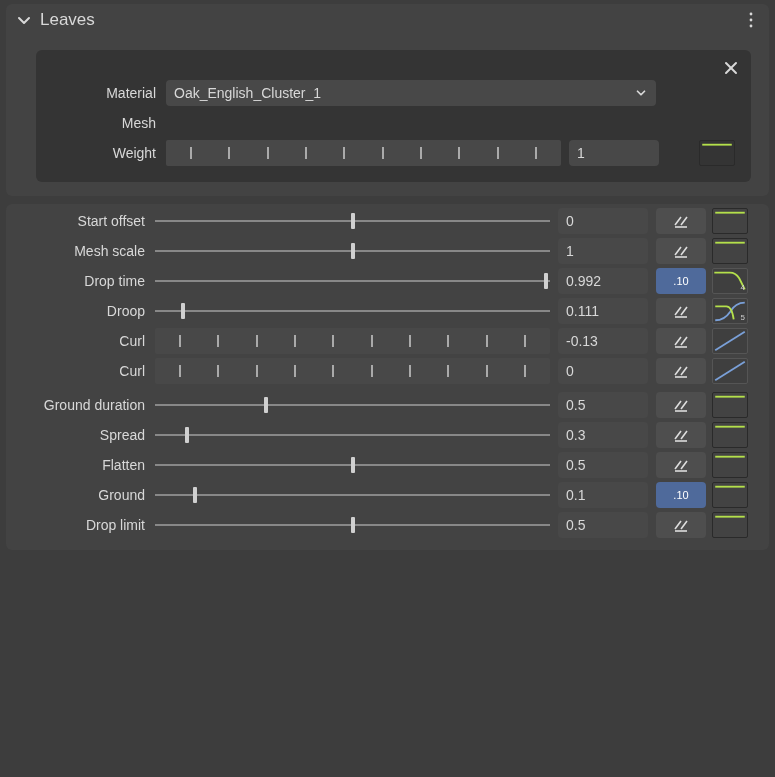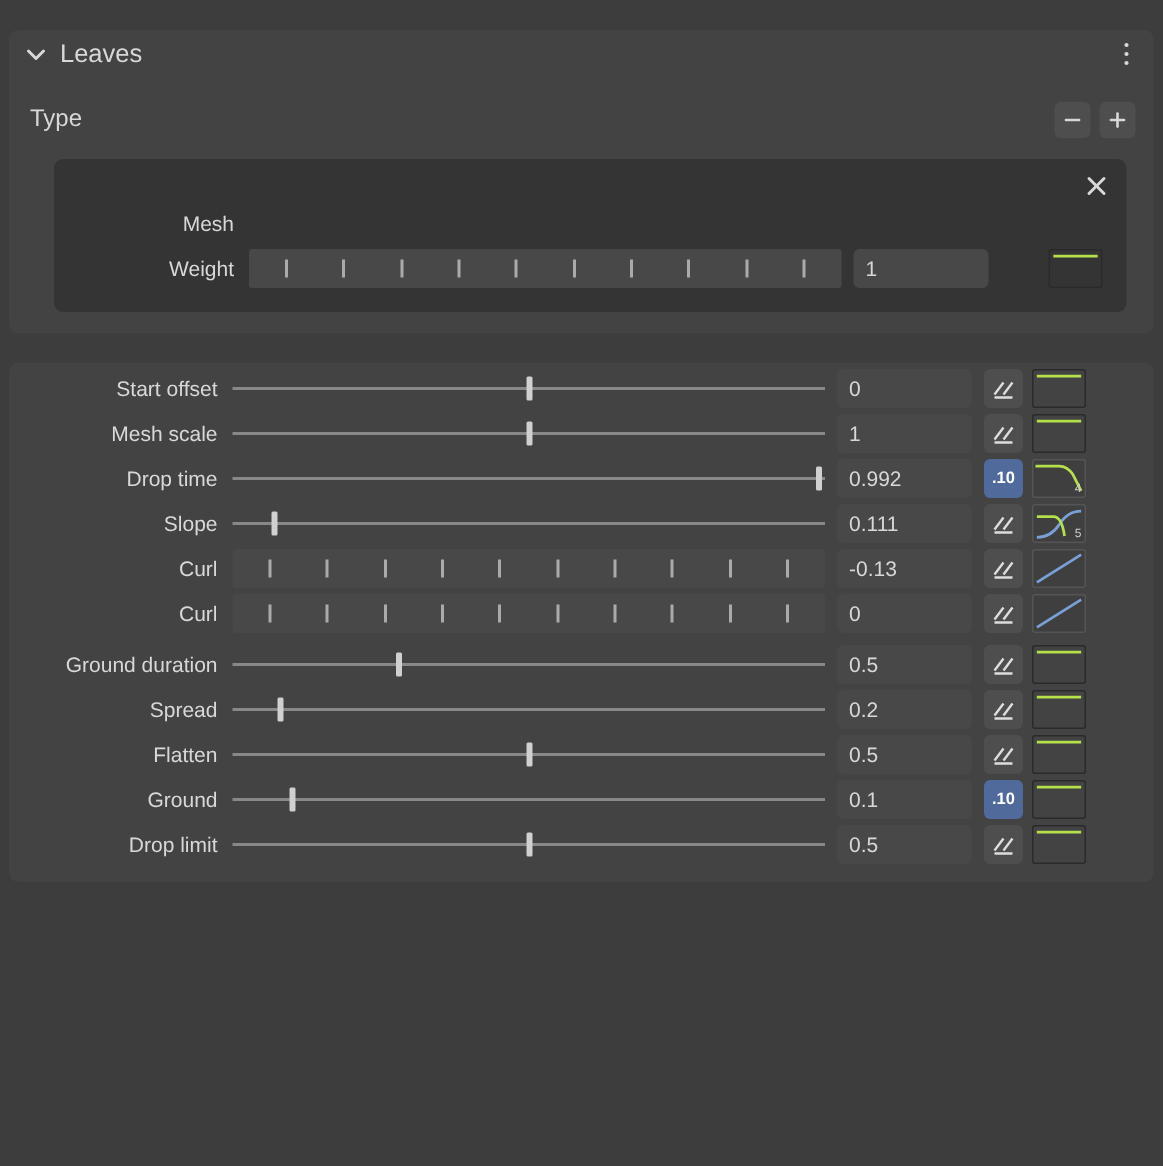--- a/index.html
+++ b/index.html
@@ -23,21 +23,21 @@
     background: var(--bg-main);
     font-family: "Segoe UI", Arial, sans-serif;
     font-size: 14px;
     color: var(--fg);
     overflow: hidden;
   }
 
   .panel {
     background: var(--bg-panel);
     border-radius: 6px;
-    margin: 20px 6px;
+    margin: 4px 6px;
     padding-bottom: 8px;
   }
   .panel + .panel { margin-top: 8px; }
 
   .panel-header {
     display: flex;
     align-items: center;
     padding: 6px 10px 14px 10px;
   }
   .panel-header .title {
@@ -162,29 +162,28 @@
     height:26px;
     background: var(--bg-field);
     border-radius:4px;
     padding: 0 8px;
     display:flex; align-items:center;
     margin-left: 8px;
     font-size:14px;
   }
 
   .action-btn {
-    width:26px; height:26px;
+    width:50px; height:26px;
     background: var(--bg-btn);
     border-radius:4px;
     margin-left:8px;
     display:flex; align-items:center; justify-content:center;
     cursor:pointer;
     color:#ddd;
     font-size:13px;
-    font-weight:bold;
   }
   .action-btn.accent { background: var(--bg-accent); color:#fff; }
   .action-btn svg { width:16px; height:16px; }
 
   .curve-box {
     width:36px; height:26px;
     margin-left:6px;
     border:1px solid #2a2a2a;
     border-radius:2px;
     position:relative;
@@ -223,45 +222,41 @@
     <span class="spacer"></span>
     <span class="more-dots">
       <svg viewBox="0 0 4 16">
           <circle cx="2" cy="2" r="1.4" fill="#d8d8d8"></circle>
           <circle cx="2" cy="8" r="1.4" fill="#d8d8d8"></circle>
           <circle cx="2" cy="14" r="1.4" fill="#d8d8d8"></circle>
         </svg>
     </span>
   </div>
 
-  <div class="subheader">
-    <span>Type</span>
-    <span class="spacer"></span>
-    <span class="sq-btn">
-      <svg viewBox="0 0 16 16" width="14" height="14">
-          <line x1="3" y1="8" x2="13" y2="8" stroke="#d8d8d8" stroke-width="2" stroke-linecap="round"></line>
-        </svg>
-    </span>
-    <span class="sq-btn">
-      <svg viewBox="0 0 16 16" width="14" height="14">
-          <line x1="3" y1="8" x2="13" y2="8" stroke="#d8d8d8" stroke-width="2" stroke-linecap="round"></line>
-          <line x1="8" y1="3" x2="8" y2="13" stroke="#d8d8d8" stroke-width="2" stroke-linecap="round"></line>
-        </svg>
-    </span>
-  </div>
 
   <div class="inset-card">
     <span class="close-x">
       <svg viewBox="0 0 16 16" width="16" height="16">
           <line x1="3" y1="3" x2="13" y2="13" stroke="#d8d8d8" stroke-width="2" stroke-linecap="round"></line>
           <line x1="13" y1="3" x2="3" y2="13" stroke="#d8d8d8" stroke-width="2" stroke-linecap="round"></line>
         </svg>
     </span>
     <div style="height:18px;"></div>
 
+    <div class="row">
+      <div class="row-label">Material</div>
+      <div class="dropdown">
+        <span class="dd-text">Oak_English_Cluster_1</span>
+        <span class="dd-caret">
+            <svg viewBox="0 0 16 16">
+              <path d="M4 6 L8 10 L12 6" stroke="#d8d8d8" stroke-width="2" fill="none" stroke-linecap="round" stroke-linejoin="round"></path>
+            </svg>
+          </span>
+      </div>
+    </div>
 
     <div class="row">
       <div class="row-label">Mesh</div>
     </div>
 
     <div class="row">
       <div class="row-label">Weight</div>
       <div class="slider-multi">
         <div class="tick">
             <span></span>
@@ -357,21 +352,21 @@
         <div class="num-field">0.992</div>
         <div class="action-btn accent" style="font-size: 11px;">.10</div>
         <div class="curve-box outline">
           <svg viewBox="0 0 36 26">
             <path d="M1 4 L18 4 Q24 4 28 10 L34 22" stroke="#b4e04b" stroke-width="2" fill="none"></path>
           </svg>
           <span class="corner-num" style="right: 2px; bottom: 1px;">4</span>
         </div>
       </div>
       <div class="row">
-        <div class="row-label">Slope</div>
+        <div class="row-label">Droop</div>
         <div class="slider-track">
           <div class="slider-line"></div>
           <div class="slider-handle" style="left: calc(7% - 2px);"></div>
         </div>
         <div class="num-field">0.111</div>
         <div class="action-btn">
           <svg viewBox="0 0 16 16">
             <path d="M2 12 L8 4 M8 12 L14 4" stroke="#ddd" stroke-width="1.6" fill="none"></path>
             <line x1="2" y1="14" x2="14" y2="14" stroke="#ddd" stroke-width="1.6"></line>
           </svg>
@@ -500,21 +495,21 @@
             <line x1="2" y1="4" x2="34" y2="4" stroke="#b4e04b" stroke-width="2"></line>
           </svg>
         </div>
       </div>
       <div class="row">
         <div class="row-label">Spread</div>
         <div class="slider-track">
           <div class="slider-line"></div>
           <div class="slider-handle" style="left: calc(8% - 2px);"></div>
         </div>
-        <div class="num-field">0.2</div>
+        <div class="num-field">0.3</div>
         <div class="action-btn">
           <svg viewBox="0 0 16 16">
             <path d="M2 12 L8 4 M8 12 L14 4" stroke="#ddd" stroke-width="1.6" fill="none"></path>
             <line x1="2" y1="14" x2="14" y2="14" stroke="#ddd" stroke-width="1.6"></line>
           </svg>
         </div>
         <div class="curve-box just-top">
           <svg viewBox="0 0 36 26">
             <line x1="2" y1="4" x2="34" y2="4" stroke="#b4e04b" stroke-width="2"></line>
           </svg>

